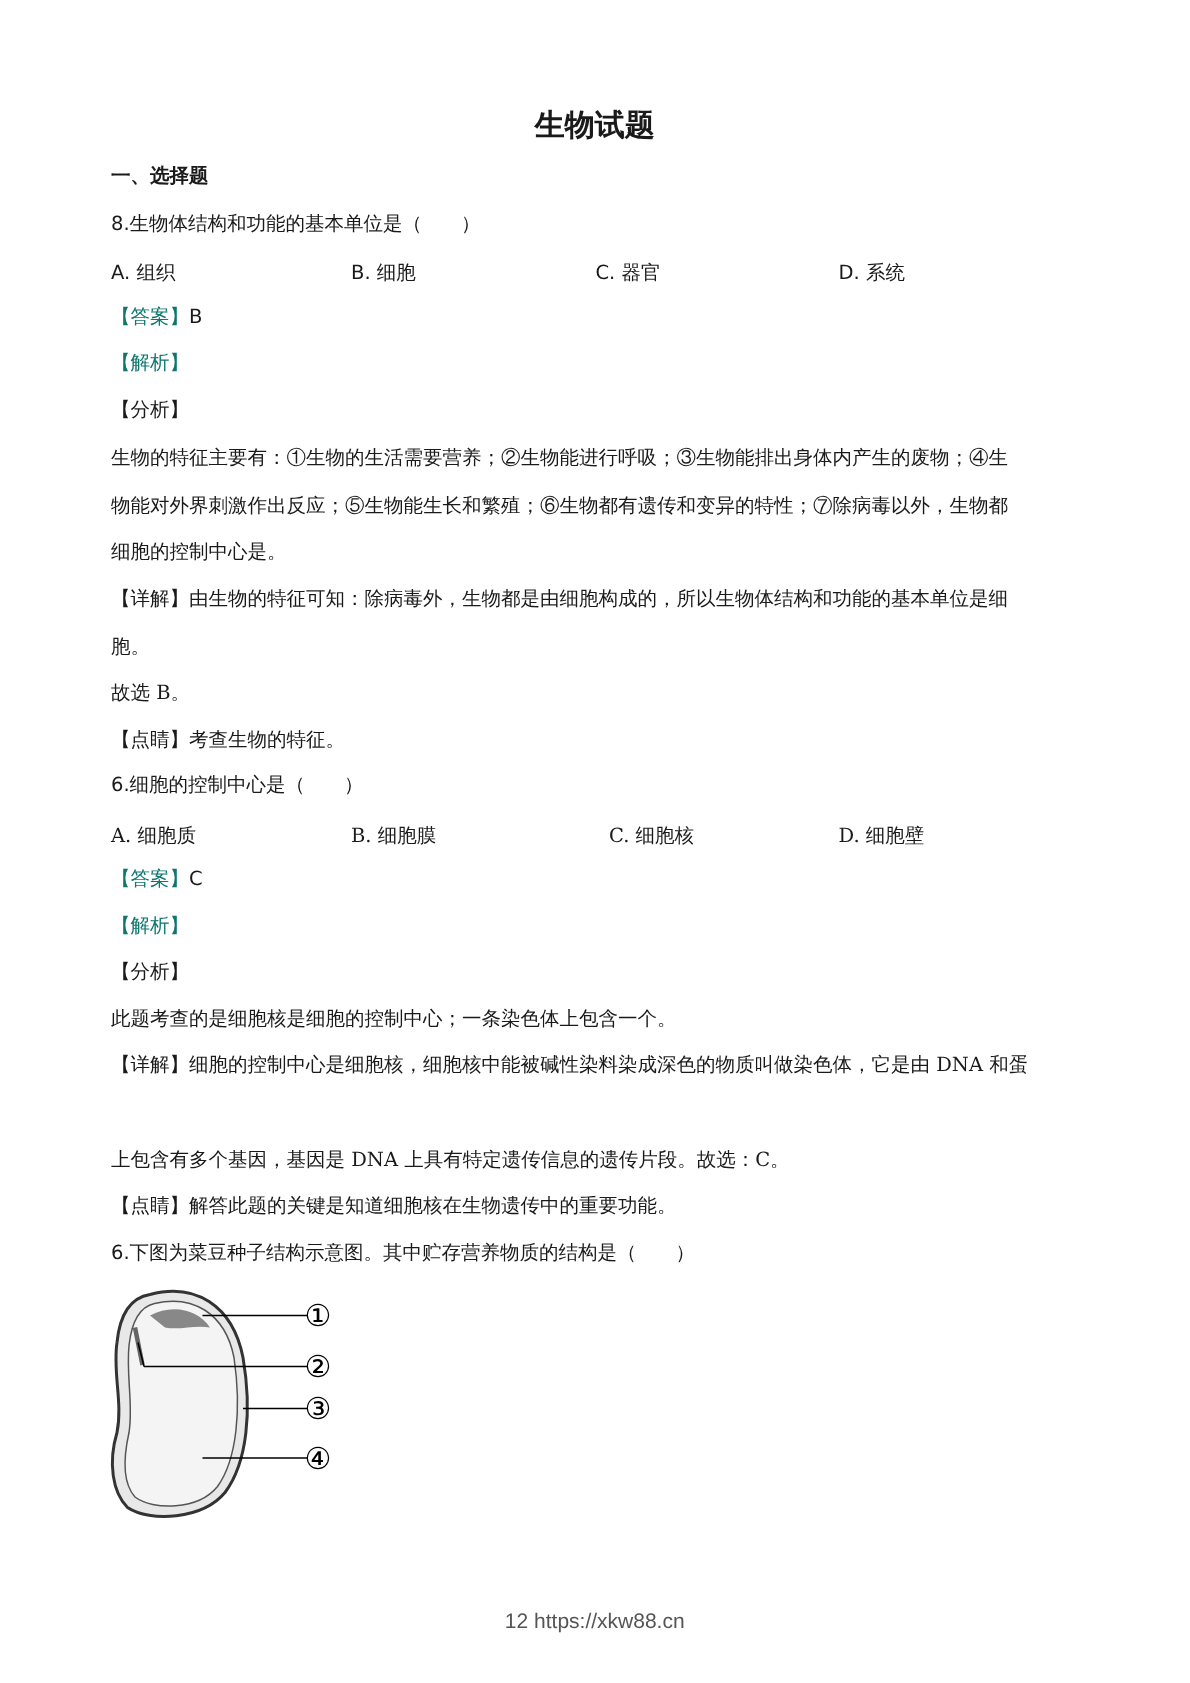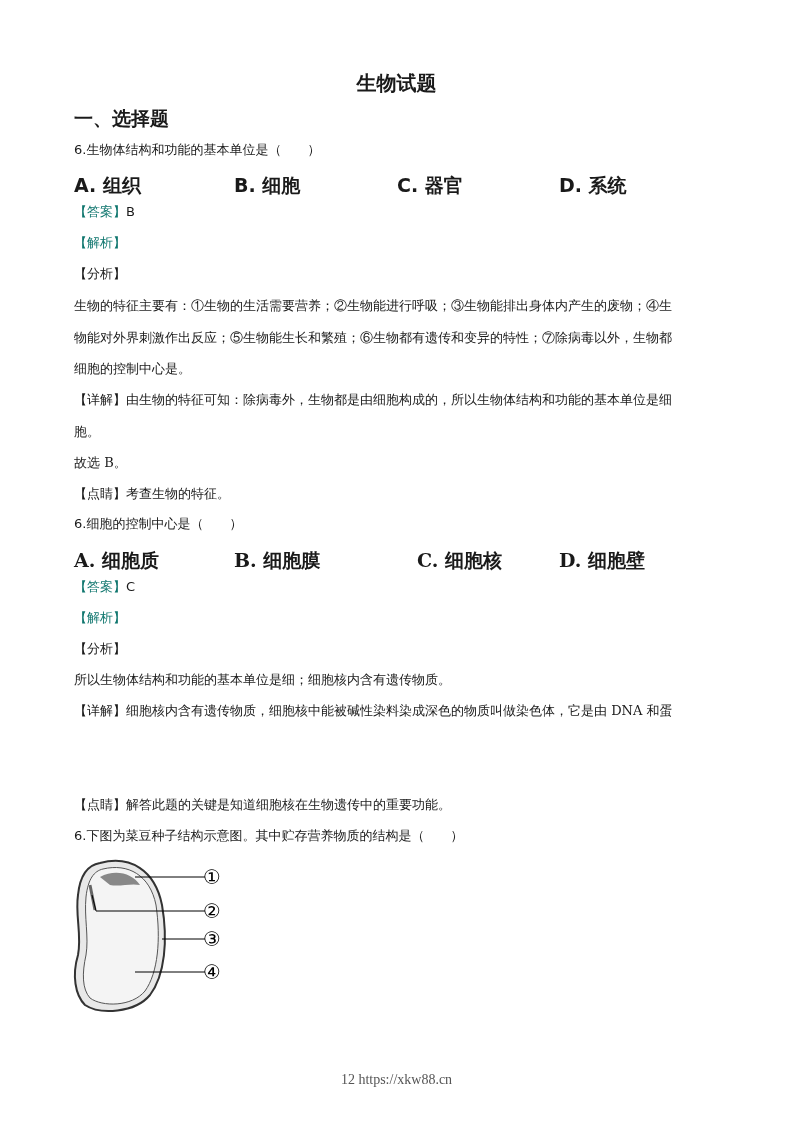--- a/index.html
+++ b/index.html
@@ -3,60 +3,61 @@
 <meta charset="utf-8">
 <style>
   html, body { margin: 0; padding: 0; background: #ffffff; }
   body { width: 793px; height: 1122px; position: relative; overflow: hidden;
          font-family: "DejaVu Serif", "Liberation Serif", serif; color: #1a1a1a; }
   .page { position: absolute; left: 0; top: 0; width: 793px; height: 1122px; }
   .title { position: absolute; top: 70px; left: 0; width: 793px; text-align: center;
            font-family: "DejaVu Sans", "Liberation Sans", sans-serif; font-weight: bold; font-size: 20px; }
   .line { position: absolute; left: 74px; font-size: 13px; white-space: nowrap; line-height: 16px; }
   .sans { font-family: "DejaVu Sans", "Liberation Sans", sans-serif; }
-  .h2 { font-family: "DejaVu Sans", "Liberation Sans", sans-serif; font-weight: bold; font-size: 19px; }
+  .h2 { font-family: "DejaVu Sans", "Liberation Sans", sans-serif; font-weight: bold; font-size: 13px; }
   .blue { color: #0f766e; }
-  .opt { position: absolute; font-size: 19px; white-space: nowrap; font-weight: bold; }
+  .opt { position: absolute; font-size: 13px; white-space: nowrap; }
   .footer { position: absolute; top: 1072px; left: 0; width: 793px; text-align: center;
-            font-family: Liberation Serif, serif; font-size: 14px; color: #555; }
+            font-family: Liberation Sans, sans-serif; font-size: 14px; color: #555; }
   .figure { position: absolute; left: 70px; top: 855px; width: 180px; height: 160px; }
 </style>
 </head>
 <body>
 
 <div class="page">
   <div class="title">生物试题</div>
   <div class="line h2" style="top:110px">一、选择题</div>
 
-  <div class="line sans" style="top:142px">6.生物体结构和功能的基本单位是（　　）</div>
+  <div class="line sans" style="top:142px">8.生物体结构和功能的基本单位是（　　）</div>
   <div class="opt sans" style="top:173px;left:74px">A.  组织</div>
   <div class="opt sans" style="top:173px;left:234px">B.  细胞</div>
   <div class="opt sans" style="top:173px;left:397px">C.  器官</div>
   <div class="opt sans" style="top:173px;left:559px">D.  系统</div>
   <div class="line sans" style="top:204px"><span class="blue">【答案】</span><span>B</span></div>
   <div class="line sans blue" style="top:235px">【解析】</div>
   <div class="line sans" style="top:266px">【分析】</div>
   <div class="line" style="top:298px">生物的特征主要有：①生物的生活需要营养；②生物能进行呼吸；③生物能排出身体内产生的废物；④生</div>
   <div class="line" style="top:330px">物能对外界刺激作出反应；⑤生物能生长和繁殖；⑥生物都有遗传和变异的特性；⑦除病毒以外，生物都</div>
   <div class="line" style="top:361px">细胞的控制中心是。</div>
   <div class="line" style="top:392px">【详解】由生物的特征可知：除病毒外，生物都是由细胞构成的，所以生物体结构和功能的基本单位是细</div>
   <div class="line" style="top:424px">胞。</div>
   <div class="line" style="top:455px">故选 B。</div>
   <div class="line" style="top:486px">【点睛】考查生物的特征。</div>
 
   <div class="line sans" style="top:516px">6.细胞的控制中心是（　　）</div>
   <div class="opt" style="top:548px;left:74px">A.  细胞质</div>
   <div class="opt" style="top:548px;left:234px">B.  细胞膜</div>
-  <div class="opt" style="top:548px;left:417px">C.  细胞核</div>
+  <div class="opt" style="top:548px;left:406px">C.  细胞核</div>
   <div class="opt" style="top:548px;left:559px">D.  细胞壁</div>
   <div class="line sans" style="top:579px"><span class="blue">【答案】</span><span>C</span></div>
   <div class="line sans blue" style="top:610px">【解析】</div>
   <div class="line sans" style="top:641px">【分析】</div>
-  <div class="line" style="top:672px">所以生物体结构和功能的基本单位是细；细胞核内含有遗传物质。</div>
-  <div class="line" style="top:703px">【详解】细胞核内含有遗传物质，细胞核中能被碱性染料染成深色的物质叫做染色体，它是由 DNA 和蛋</div>
+  <div class="line" style="top:672px">此题考查的是细胞核是细胞的控制中心；一条染色体上包含一个。</div>
+  <div class="line" style="top:703px">【详解】细胞的控制中心是细胞核，细胞核中能被碱性染料染成深色的物质叫做染色体，它是由 DNA 和蛋</div>
+  <div class="line" style="top:766px">上包含有多个基因，基因是 DNA 上具有特定遗传信息的遗传片段。故选：C。</div>
   <div class="line" style="top:797px">【点睛】解答此题的关键是知道细胞核在生物遗传中的重要功能。</div>
 
   <div class="line sans" style="top:828px">6.下图为菜豆种子结构示意图。其中贮存营养物质的结构是（　　）</div>
 
   <div class="figure">
     <svg width="180" height="160" viewBox="0 0 180 160">
       <path d="M30 8 C60 0 85 15 92 50 C98 85 95 120 80 140 C65 158 30 160 15 150 C5 140 2 120 8 100 C12 80 5 60 8 40 C10 20 18 10 30 8 Z" fill="#e8e8e8" stroke="#333" stroke-width="2"></path>
       <path d="M33 14 C58 8 80 20 86 50 C91 84 88 118 75 136 C62 152 32 152 20 143 C12 134 12 118 16 100 C19 82 14 62 16 42 C18 24 24 16 33 14 Z" fill="#f4f4f4" stroke="#555" stroke-width="1"></path>
       <path d="M30 22 C45 14 62 18 70 30 C60 28 50 32 40 30 Z" fill="#888"></path>
       <path d="M20 30 L25 55" stroke="#666" stroke-width="3"></path>

